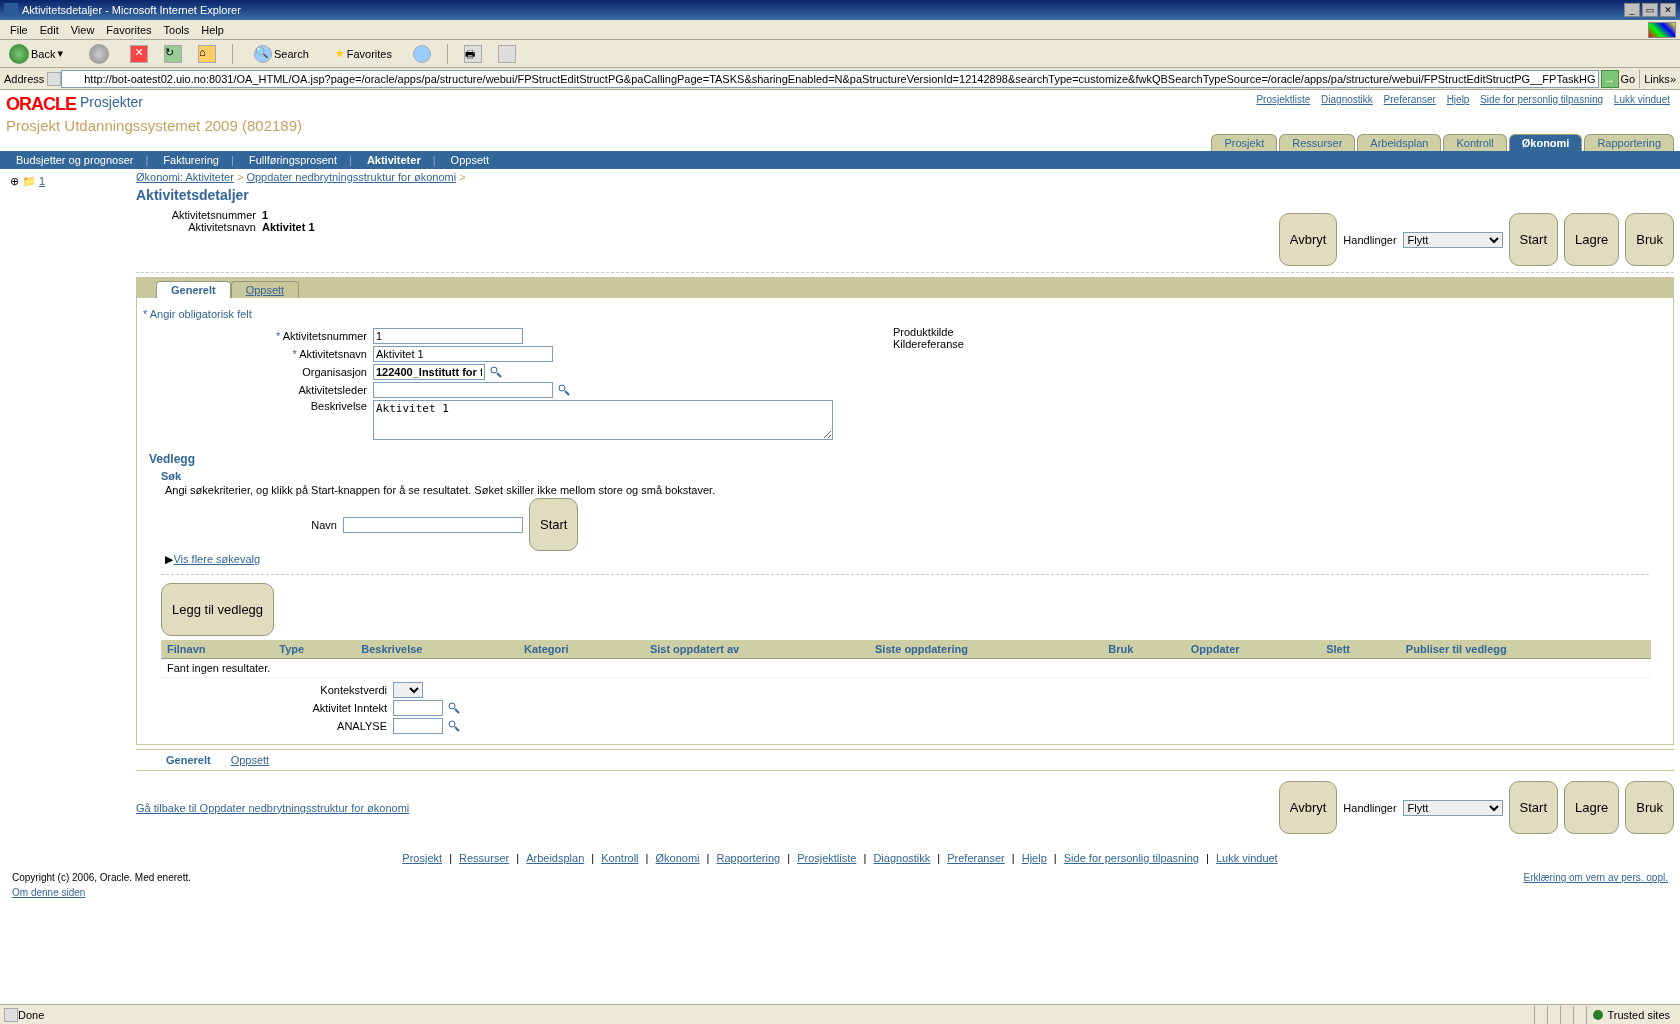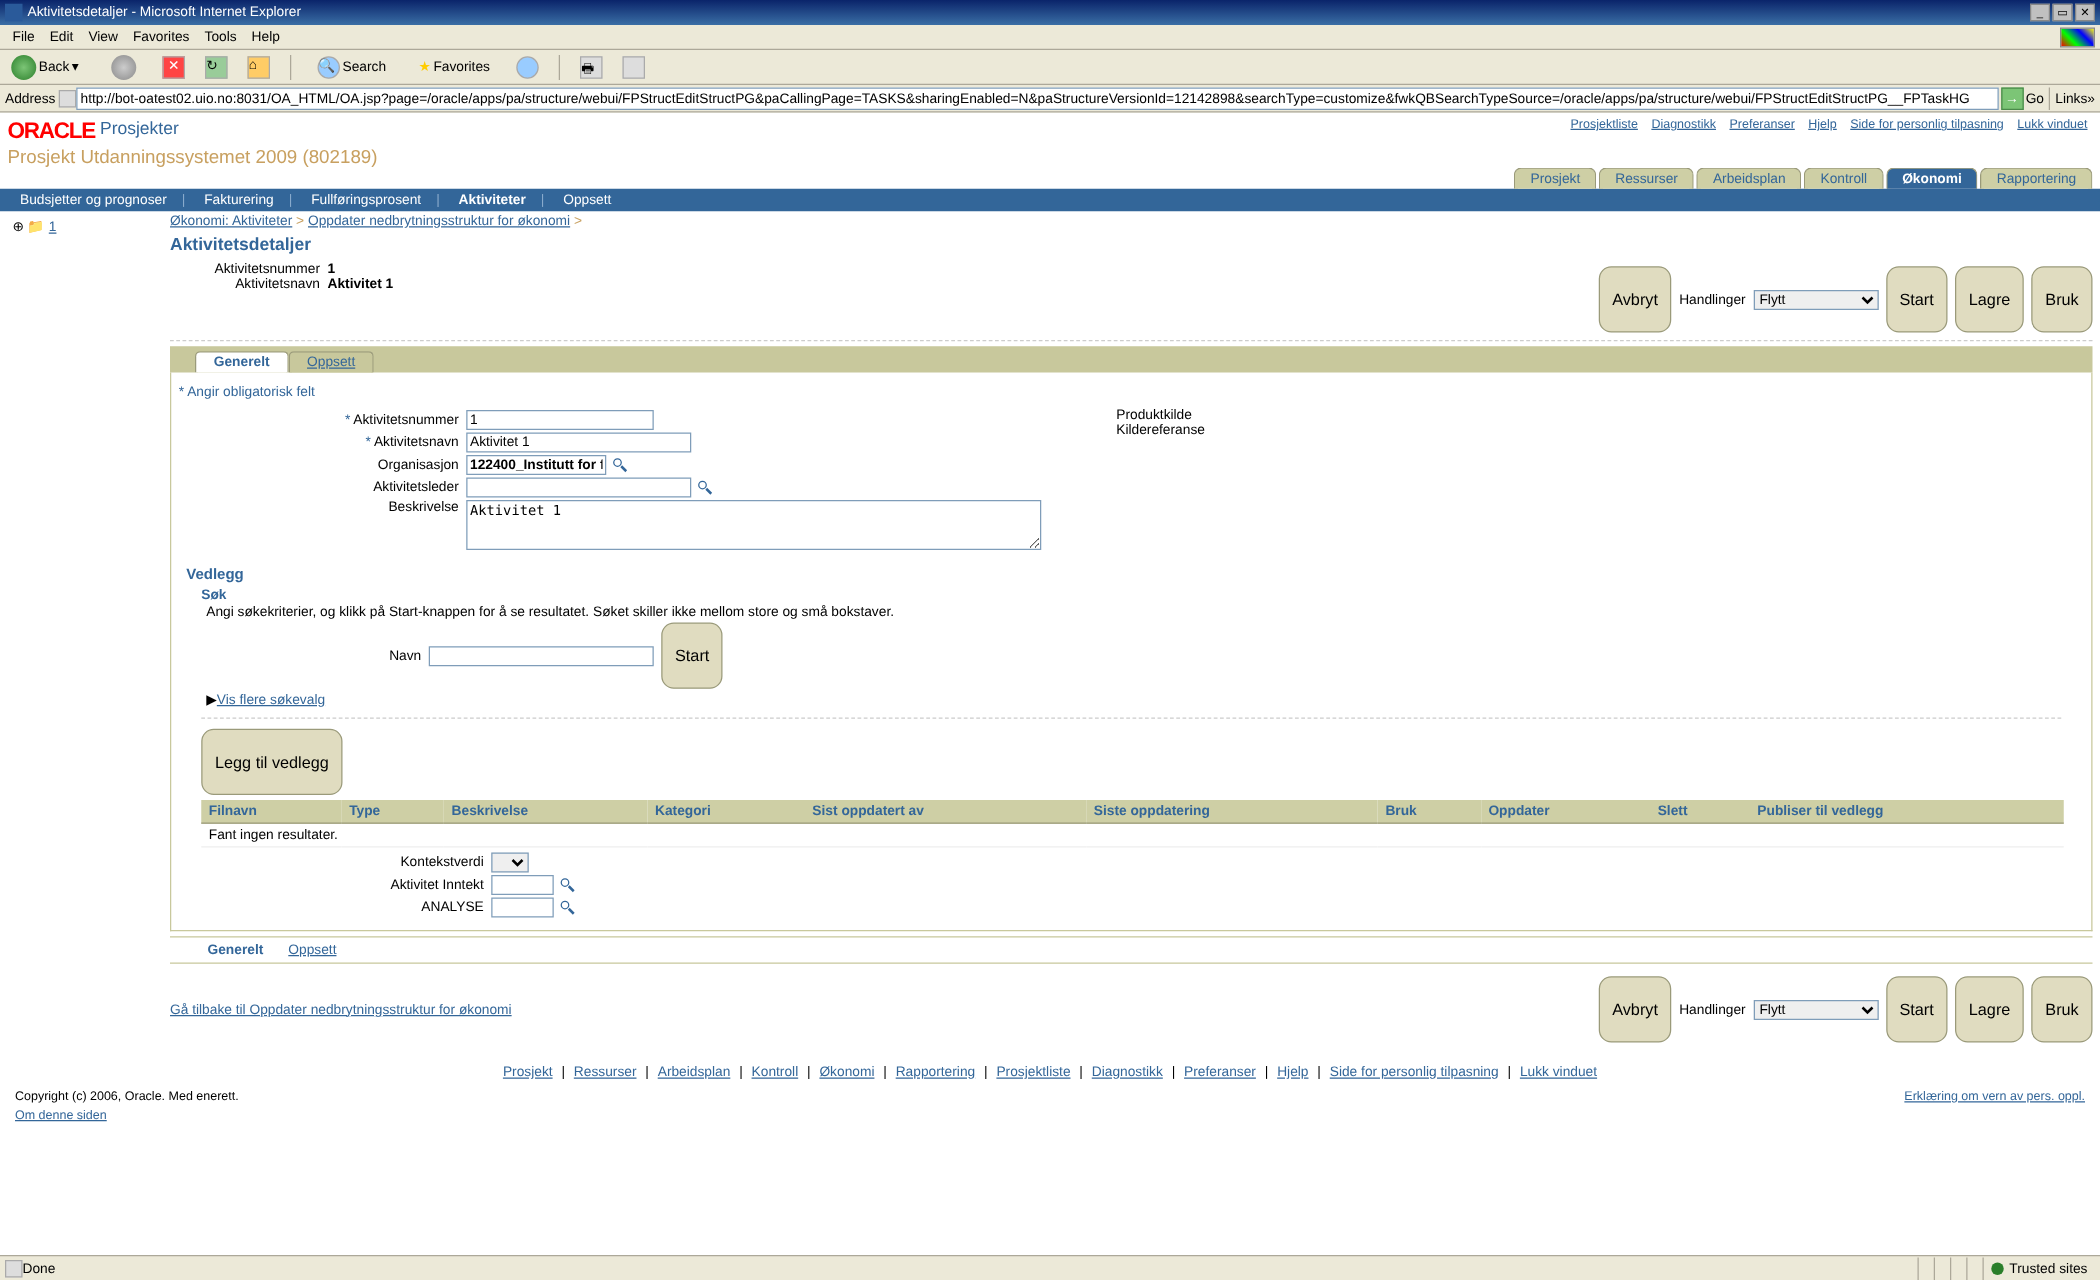--- a/index.html
+++ b/index.html
@@ -13,21 +13,21 @@
 .titlebar .wbtn { width: 16px; height: 14px; background: #c0c0c0; margin-left: 2px; border: 1px solid #888; font-size:9px; text-align:center; line-height:12px; color:#000;}
 .menubar { background: #ece9d8; border-bottom: 1px solid #aca899; height: 20px; display: flex; align-items: center; padding: 0 4px; font-size: 11px; }
 .menubar span { padding: 0 6px; }
 .menubar .winlogo { margin-left:auto; width:28px; height:16px; background: linear-gradient(45deg,#f00,#0f0,#00f,#ff0); border:1px solid #888;}
 .toolbar { background: #ece9d8; border-bottom: 1px solid #aca899; height: 28px; display: flex; align-items: center; padding: 0 4px; gap: 16px; }
 .tbtn { display:inline-flex; align-items:center; gap:2px; padding:2px 4px; border:1px solid transparent; border-radius:3px;}
 .round-icon { width:20px; height:20px; border-radius:50%; display:inline-block;}
 .green{background:radial-gradient(#7cc576,#2a7e2a);} .gray{background:radial-gradient(#ccc,#888);}
 .sqicon{width:18px;height:18px;display:inline-block;background:#ddd;border:1px solid #aaa;}
 .addrbar { background: #ece9d8; border-bottom: 1px solid #aca899; height: 22px; display: flex; align-items: center; padding: 0 4px; font-size:11px;}
-.addrbar input { flex:1; height:18px; border:1px solid #7f9db9; padding:0 2px; font-size:11px;}
+.addrbar input { flex:1; height:18px; border:1px solid #7f9db9; padding:0 2px; font-size:11px;text-align:right;}
 .gobtn { background:#7cc576; color:#fff; border:1px solid #4a8a4a; width:18px; height:18px; margin:0 2px; text-align:center; line-height:16px; font-weight:bold;}
 
 
 .ora-header { padding: 4px 6px 0 6px; }
 .ora-top { display:flex; }
 .ora-logo { color:#f00; font-weight:bold; font-size:18px; letter-spacing:-1px;}
 .ora-app { color:#336699; font-size:14px; margin-left:4px;}
 .ora-links { margin-left:auto; font-size:10px; }
 .ora-links a { margin: 0 4px; }
 .ora-sub { color:#c8a060; font-size:15px; margin-top:2px;}

